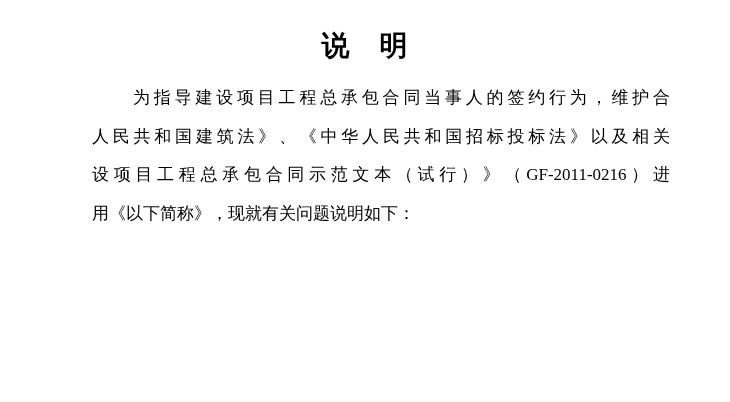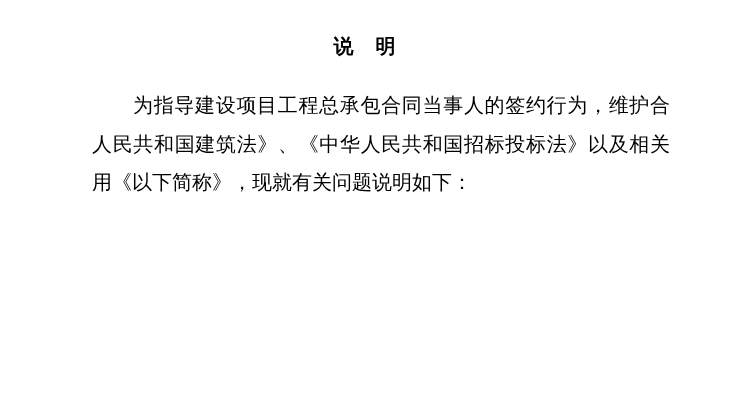--- a/index.html
+++ b/index.html
@@ -15,29 +15,29 @@
     color: #000000;
     font-family: "Liberation Serif", serif;
     overflow: hidden;
   }
   .doc-title {
     margin: 0;
     padding-top: 27px;
     height: 38px;
     line-height: 38px;
     text-align: center;
-    font-size: 20px;
+    font-size: 28px;
     font-weight: bold;
     letter-spacing: 1px;
   }
   .doc-body {
-    margin-top: 21px;
+    margin-top: 14px;
     margin-left: 92px;
     width: 578px;
-    font-size: 20px;
+    font-size: 17px;
     line-height: 38.5px;
   }
   .doc-line {
     height: 38.5px;
     text-align: justify;
     text-align-last: justify;
     white-space: nowrap;
     overflow: visible;
   }
   .doc-line.first-line {
@@ -50,15 +50,16 @@
 </style>
 </head>
 <body>
 
 <div class="page">
   <h1 class="doc-title">说　明</h1>
 
   <div class="doc-body">
     <div class="doc-line first-line">为指导建设项目工程总承包合同当事人的签约行为，维护合</div>
     <div class="doc-line">人民共和国建筑法》、《中华人民共和国招标投标法》以及相关</div>
+    <div class="doc-line">设项目工程总承包合同示范文本（试行）》（GF-2011-0216）进</div>
     <div class="doc-line last-line">用《以下简称》，现就有关问题说明如下：</div>
   </div>
 </div>
 
 </body></html>

